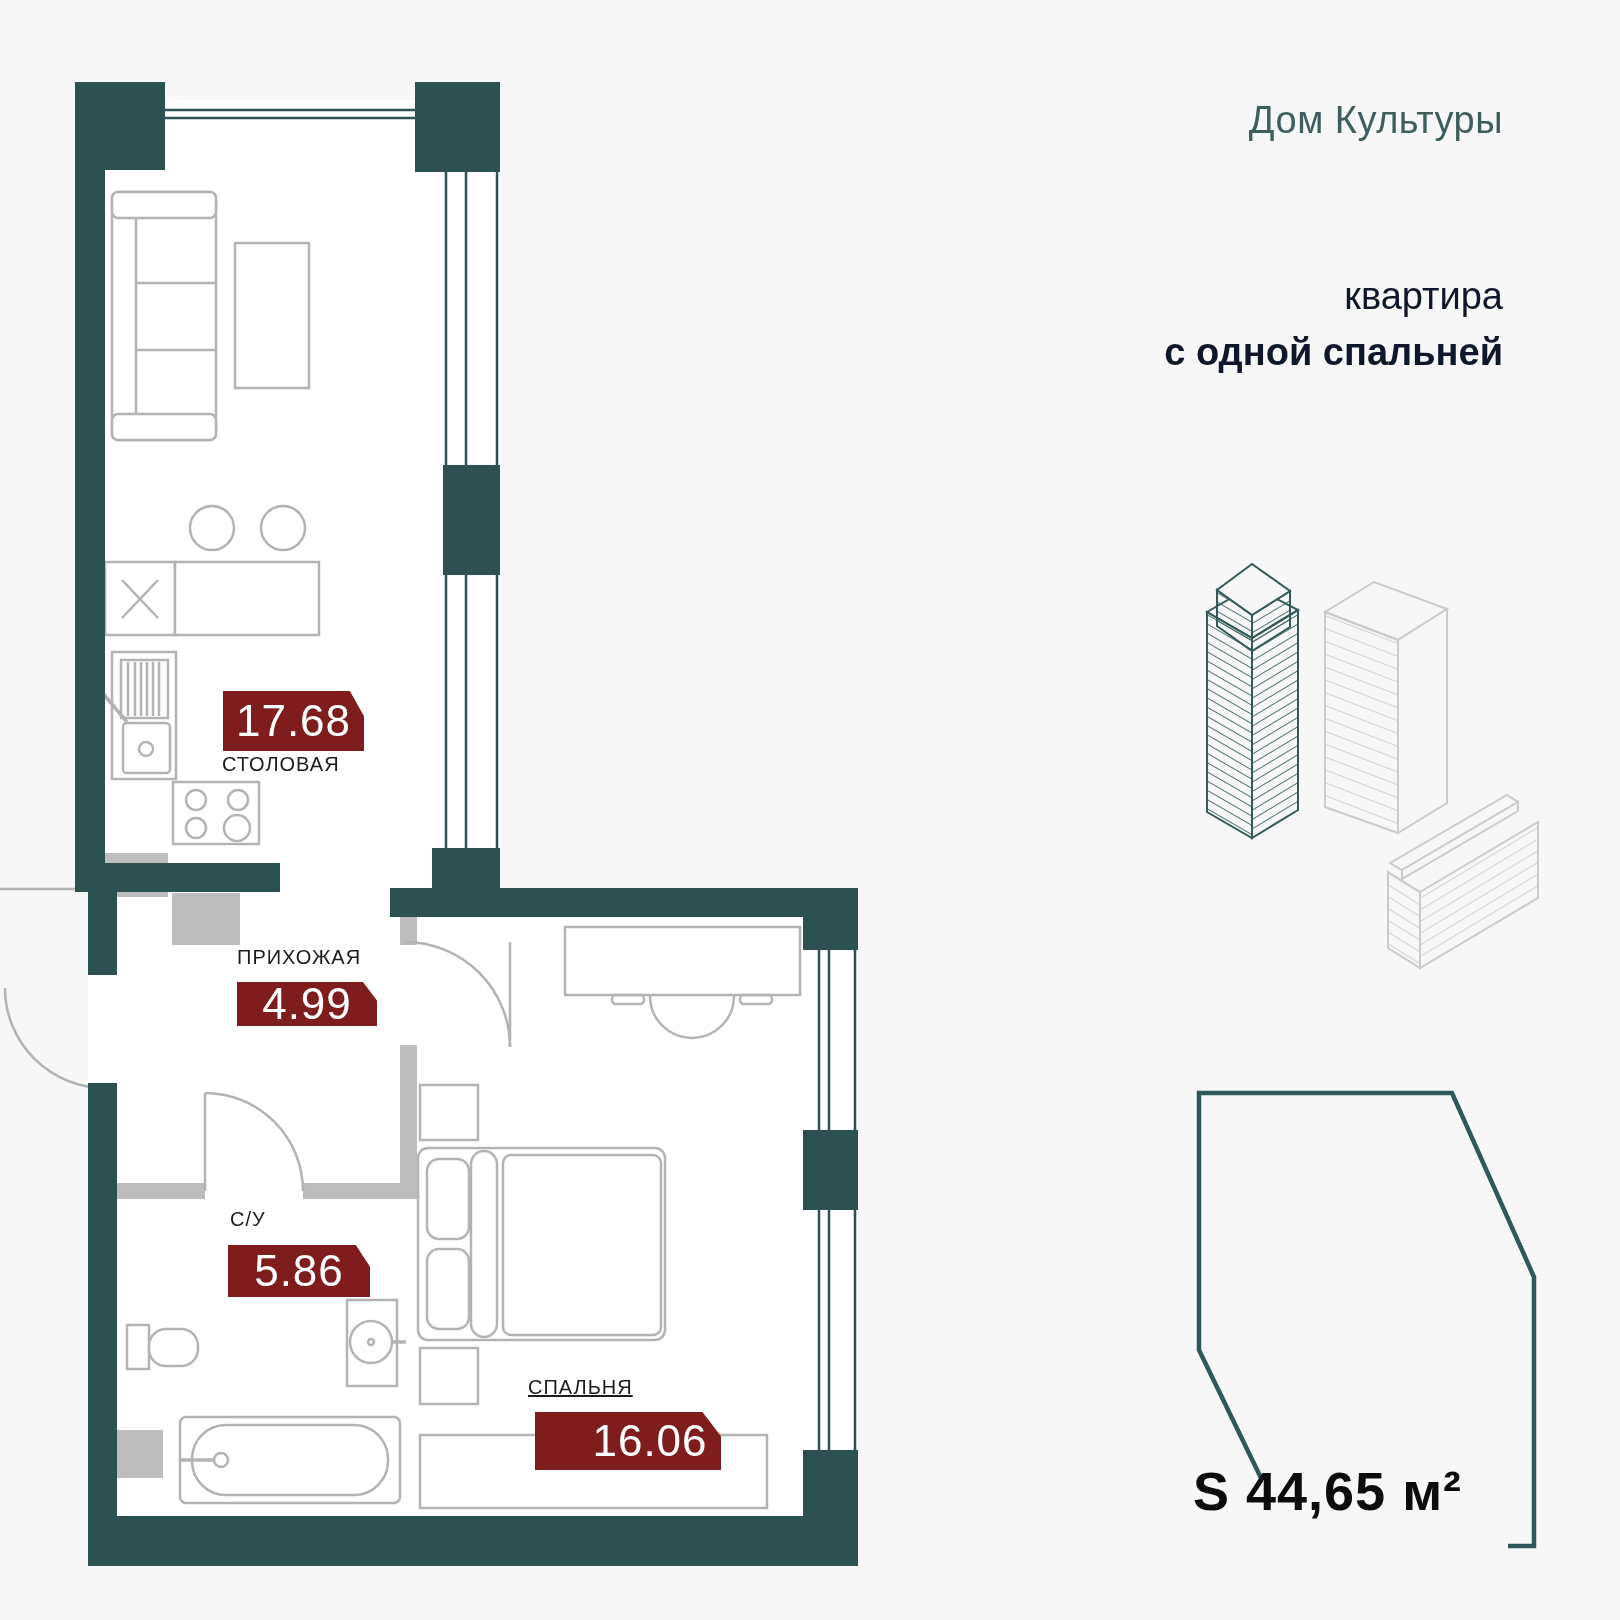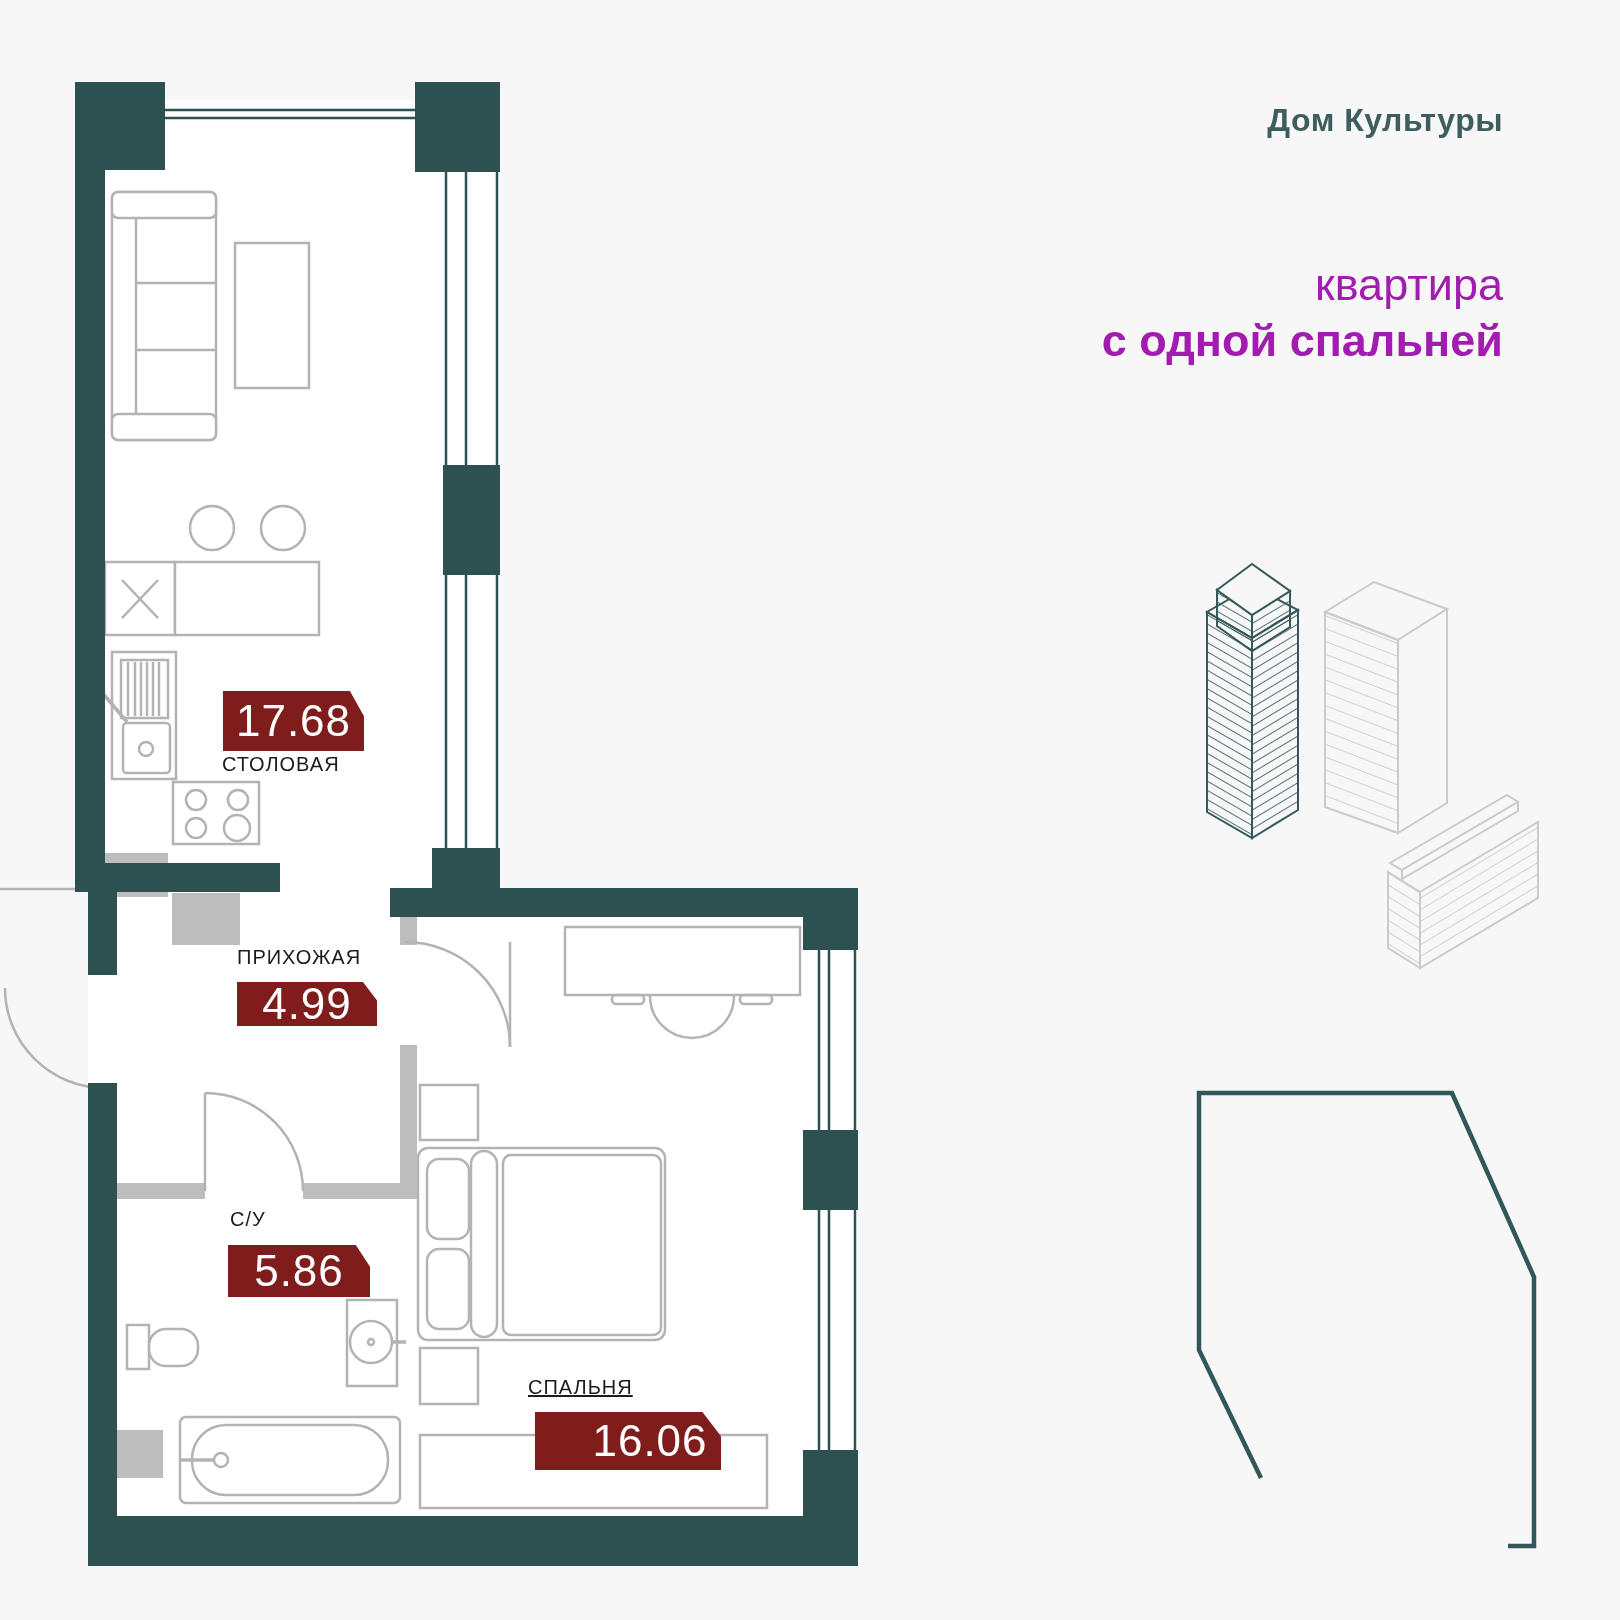--- a/index.html
+++ b/index.html
@@ -14,23 +14,23 @@
   .fl3{fill:none;stroke:#b3b3b3;stroke-width:3.5;}
   .win{stroke:#2d5150;stroke-width:2.5;}
   .floor{fill:#ffffff;}
   
   .room-label{position:absolute;font-size:20px;line-height:22px;letter-spacing:1px;
               color:#1c1c1c;white-space:pre;}
   .badge{position:absolute;background:#7f1d1d;color:#ffffff;display:flex;align-items:center;
          justify-content:center;font-size:44px;letter-spacing:1px;
          clip-path:polygon(0 0, 90% 0, 100% 42%, 100% 100%, 0 100%);}
   .title{position:absolute;top:90px;right:117px;text-align:right;color:#3e5e5e;
-         font-size:32px;line-height:61px;font-weight:700;letter-spacing:0.5px;}
-  .subtitle{position:absolute;top:257px;right:117px;text-align:right;color:#a21caf;
-            font-size:45px;line-height:56px;}
+         font-size:38px;line-height:61px;font-weight:400;letter-spacing:0.5px;}
+  .subtitle{position:absolute;top:268px;right:117px;text-align:right;color:#0f172a;
+            font-size:38px;line-height:56px;}
   .subtitle .l1{font-weight:400;}
   .subtitle .l2{font-weight:700;}
   .total-area{position:absolute;left:1193px;top:1460px;color:#0c0c0c;
               font-size:54px;font-weight:700;letter-spacing:1px;}
 </style>
 </head>
 <body>
 
 <div class="canvas">
 
@@ -233,14 +233,15 @@
       <polygon points="252,335 368,267 368,276 252,344" fill="#f7f7f7"></polygon>
       <polygon points="238,337 270,357 270,433 238,413" fill="url(#pGL2)"></polygon>
       <polygon points="270,357 388,287 388,363 270,433" fill="url(#pGR)"></polygon>
     </g>
   </svg>
 
   <svg style="left:1150px;top:1060px" width="440" height="510" viewBox="0 0 440 510">
     <path d="M 111 418 L 49 290 L 49 33 L 302 33 L 384 217 L 384 486 L 358 486" fill="none" stroke="#30575a" stroke-width="4.5"></path>
   </svg>
 
+  <div class="total-area">S 44,65 м²</div>
 
 </div>
 
 </body></html>

